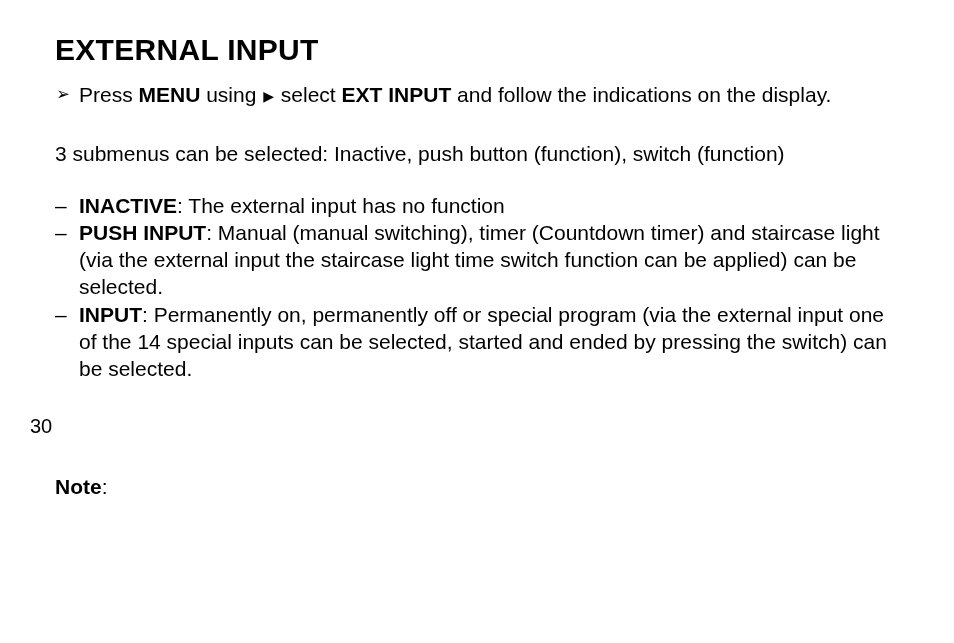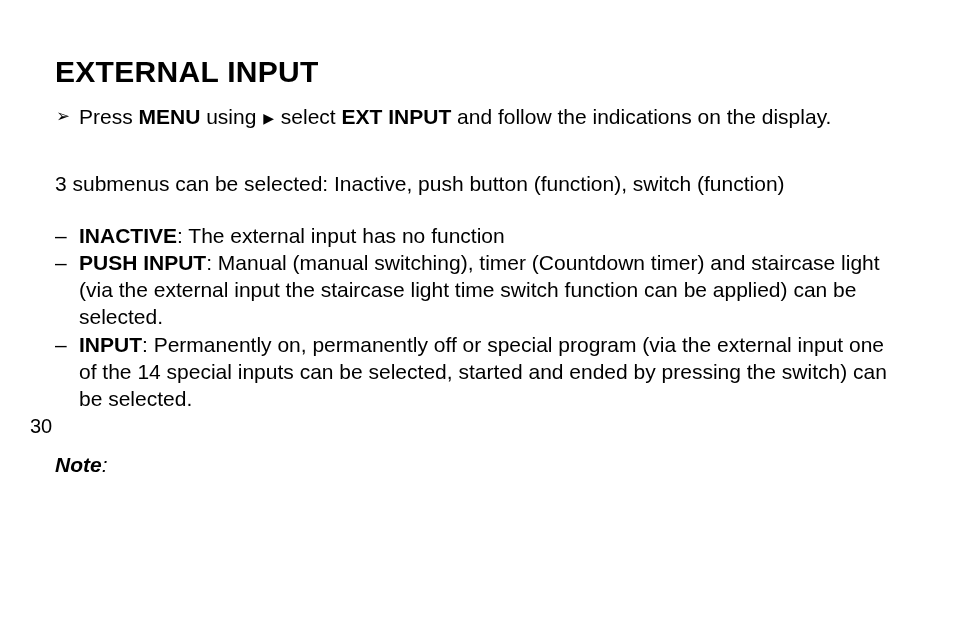--- a/index.html
+++ b/index.html
@@ -9,21 +9,21 @@
     width: 954px;
     height: 643px;
     font-family: "Helvetica Neue", Helvetica, Arial, sans-serif;
     color: #000000;
   }
   .page {
     position: relative;
     width: 954px;
     height: 456px;
     box-sizing: border-box;
-    padding: 55px 50px 0 55px;
+    padding: 33px 50px 0 55px;
   }
   .heading {
     font-size: 30px;
     font-weight: 700;
     font-stretch: condensed;
     letter-spacing: 0.3px;
     margin: 0 0 14px 0;
   }
   .body {
     font-size: 21px;
@@ -37,39 +37,38 @@
   }
   .instr-glyph {
     display: inline-block;
     width: 24px;
     flex: 0 0 24px;
     font-size: 18px;
     line-height: 27px;
     transform: scaleX(0.9);
   }
   .submenus {
-    margin-top: 40px;
+    margin-top: 32px;
   }
   .dash-list {
     margin-top: 24px;
   }
   .dash-list .row {
     display: flex;
   }
   .dash-list .dash {
     width: 24px;
     flex: 0 0 24px;
   }
   .dash-list .txt {
     flex: 1 1 auto;
     padding-right: 4px;
   }
   .note-block {
-    margin-top: 38px;
-    font-style: italic;
+    margin-top: 90px;
   }
   .page-number {
     position: absolute;
     left: 30px;
     bottom: 18px;
     font-size: 20px;
     font-stretch: condensed;
   }
   .tri {
     display: inline-block;

